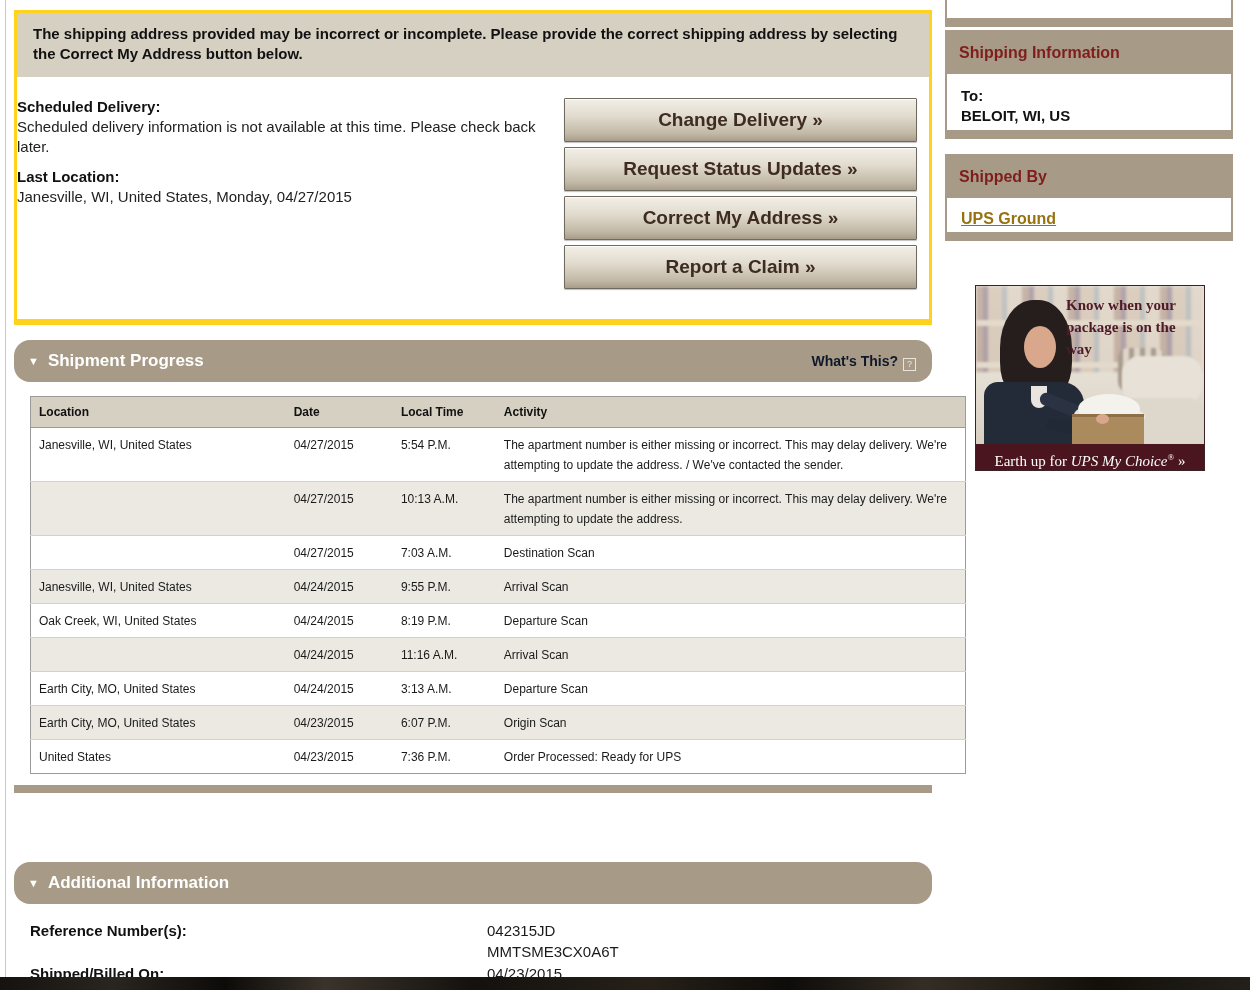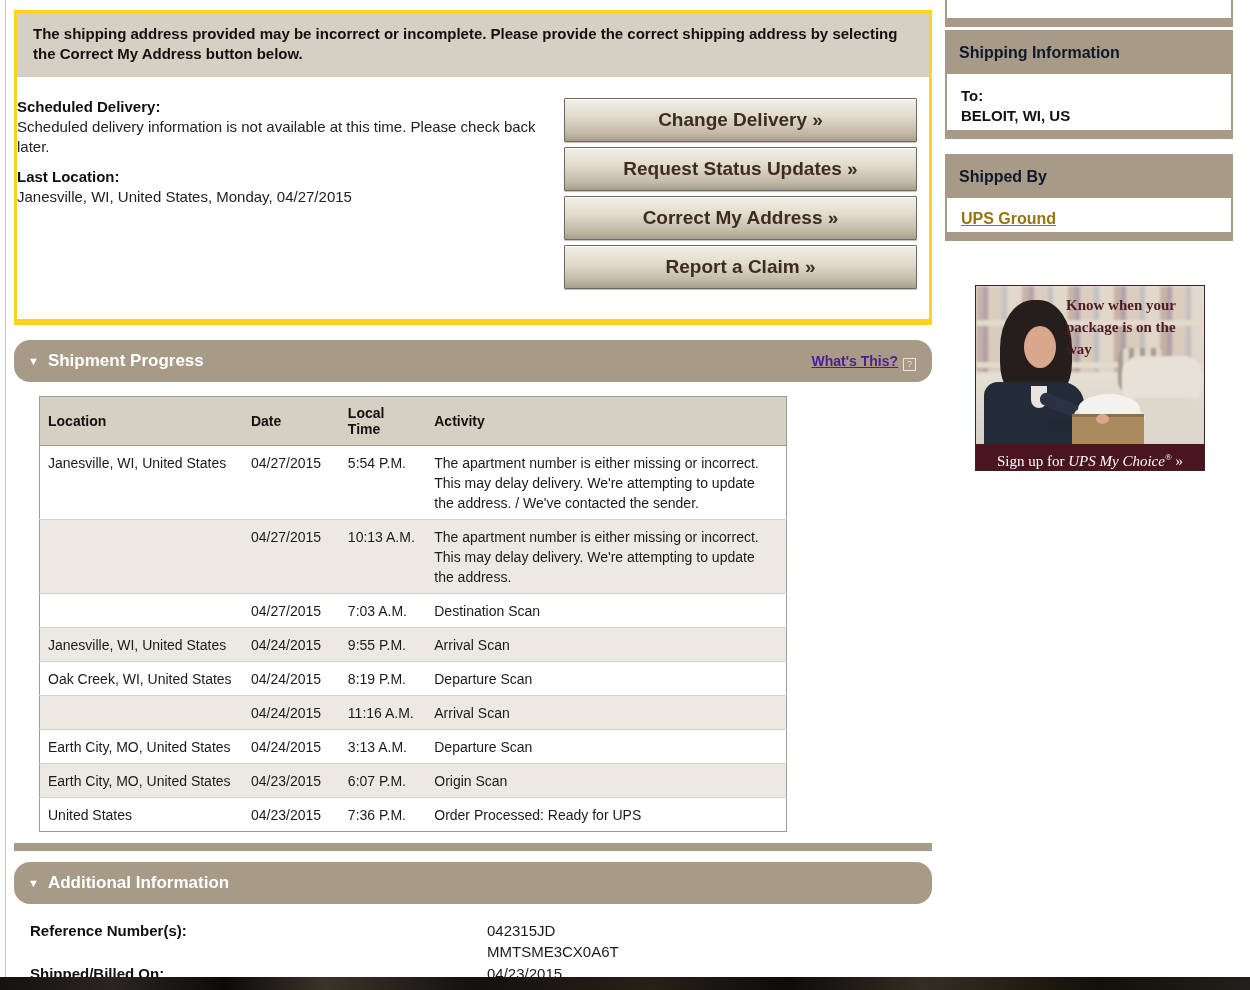--- a/index.html
+++ b/index.html
@@ -21,46 +21,46 @@
     background:linear-gradient(180deg,#f3efe7 0%,#e2dccf 40%,#c2b8a6 82%,#a89d8a 100%);
     box-shadow:inset 0 1px 0 rgba(255,255,255,.8), 0 1px 1px rgba(0,0,0,.25);
     color:#3e2c22; font-weight:bold; font-size:19px; text-align:center; line-height:42px; }
 
   
   .section { position:absolute; left:14px; width:918px; }
   .section-header { height:42px; background:#a79b87; color:#fff; font-weight:bold; font-size:17px;
     line-height:42px; padding-left:14px; position:relative;border-radius:16px; }
   .tri { font-size:11px; margin-right:9px; position:relative; top:-1px; }
   .whats-this { position:absolute; right:16px; top:0; font-size:14px; font-weight:bold; color:#fff; }
-  .whats-this a { color:#4c1d95; text-decoration:underline; cursor:pointer; }
+  .whats-this a { color:#0f172a; cursor:pointer; }
   .help-box { display:inline-block; width:13px; height:13px; border:1px solid #e9e5dd; color:#e9e5dd;
     font-size:9px; line-height:11px; text-align:center; text-decoration:none; margin-left:5px;
     position:relative; top:1px; font-weight:normal; }
   .section-body { background:#fff; border-bottom:8px solid #a79b87; }
 
   
   .sp-body { padding:14px 16px 11px 16px; }
-  table.progress { width:748px; border-collapse:collapse; border:1px solid #9b9b9b; font-size:14px; color:#1a1a1a;margin-left:9px; }
+  table.progress { width:936px; border-collapse:collapse; border:1px solid #9b9b9b; font-size:12px; color:#1a1a1a; }
   table.progress th { background:#d6d0c2; text-align:left; font-weight:bold; color:#111;
     padding:8px 8px; vertical-align:middle; border-bottom:1px solid #9b9b9b; }
   table.progress td { padding:7px 8px 6px 8px; vertical-align:top; border-top:1px solid #d4d2ca; line-height:20px; }
   table.progress tr:first-child td { border-top:none; }
   table.progress tr.alt td { background:#ebe9e2; }
   .col-loc { width:238px; } .col-date { width:100px; } .col-time { width:96px; } .col-act { width:438px; }
 
   
   .ai-body { padding:16px 16px 40px 16px; font-size:15px; color:#1a1a1a; }
   .ai-row { display:flex; margin-bottom:1px; }
   .ai-label { flex:0 0 457px; font-weight:bold; color:#111; line-height:21px; }
   .ai-values div { line-height:21px; }
 
   
   .side-panel { position:absolute; left:945px; width:288px; background:#fff;
     border:2px solid #a79b87; border-bottom-width:9px; }
-  .side-panel .panel-header { background:#a79b87; color:#0f172a; font-weight:bold; font-size:16px;
+  .side-panel .panel-header { background:#a79b87; color:#7f1d1d; font-weight:bold; font-size:16px;
     height:42px; line-height:42px; padding-left:12px; }
   .side-panel .panel-body { padding:12px 14px 4px 14px; font-size:15px; }
   .panel-stub { top:0; height:27px; border-top:none; }
   .to-lines { font-weight:bold; color:#111; line-height:20px; }
   .service-link { color:#96730f; font-weight:bold; font-size:16px; text-decoration:underline; cursor:pointer; }
 
   
   .ad { position:absolute; left:975px; top:285px; width:230px; height:186px; border:1px solid #3a2228;
     cursor:pointer; background:#e9e3d9; }
   .ad-photo { position:relative; width:228px; height:158px; overflow:hidden;
@@ -259,18 +259,18 @@
       <div class="body-blazer"></div>
       <div class="shirt"></div>
       <div class="arm"></div>
       <div class="arm2"></div>
       <div class="tissue"></div>
       <div class="boxp"></div>
       <div class="hand"></div>
       <div class="ad-headline">Know when your package is on the way</div>
     </div>
     <div class="ad-cta">
-      <span>Sign up for </span><span class="brand">UPS My Choice</span><span class="reg">®</span><span> »</span>
+      <span>Earth up for </span><span class="brand">UPS My Choice</span><span class="reg">®</span><span> »</span>
     </div>
   </div>
 
   <div class="bottom-band"></div>
 </div>
 
 </body></html>

